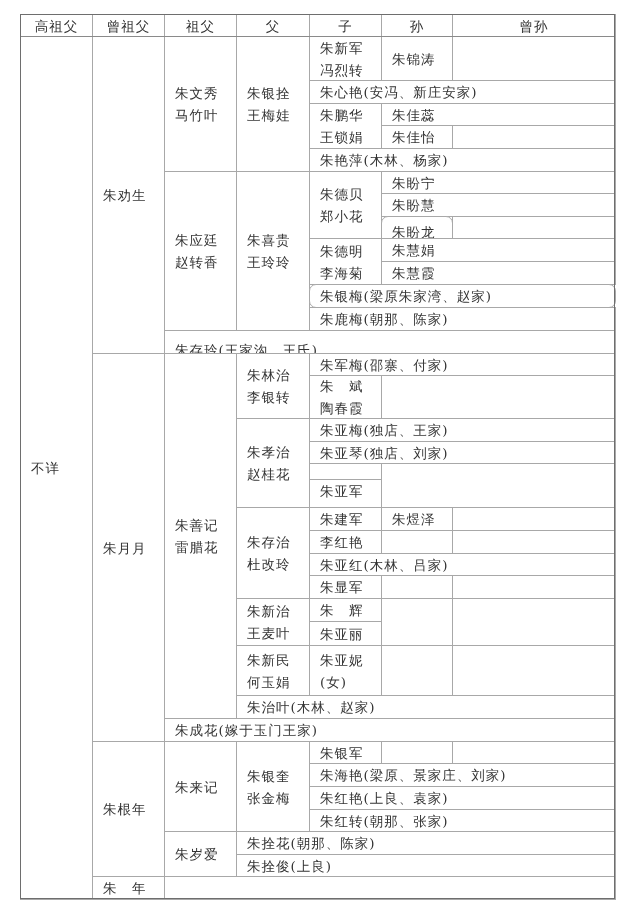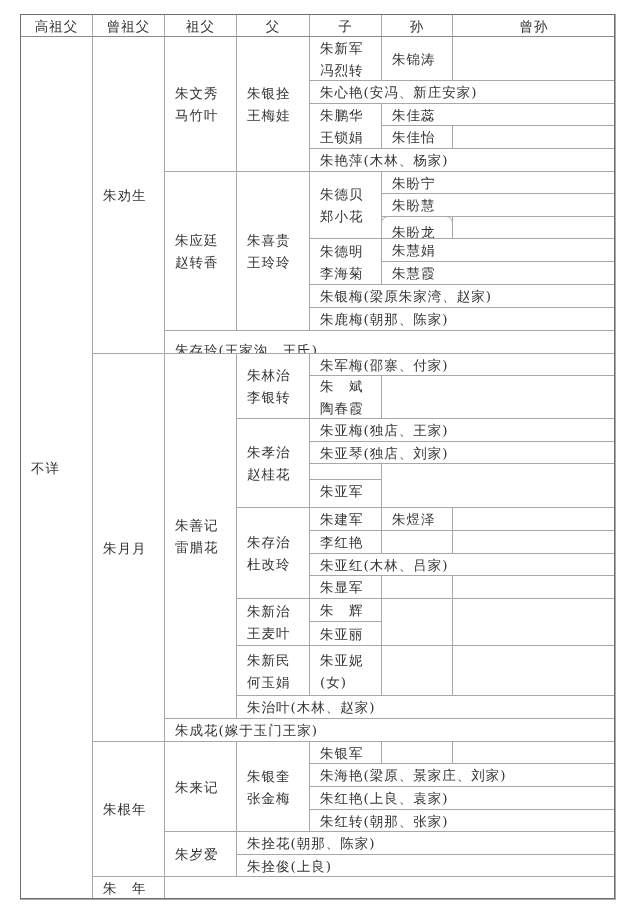--- a/index.html
+++ b/index.html
@@ -53,21 +53,21 @@
       <div class="cell" style="left: 309px; top: 171px; width: 73px; height: 68px;">朱德贝
 郑小花</div>
       <div class="cell" style="left: 381px; top: 171px; width: 235px; height: 23px;">朱盼宁</div>
       <div class="cell" style="left: 381px; top: 193px; width: 235px; height: 24px;">朱盼慧</div>
       <div class="cell" style="left: 381px; top: 216px; width: 72px; height: 32px; border-radius: 7px;">朱盼龙</div>
       <div class="cell" style="left: 452px; top: 216px; width: 164px; height: 23px;"></div>
       <div class="cell" style="left: 309px; top: 238px; width: 73px; height: 47px;">朱德明
 李海菊</div>
       <div class="cell" style="left: 381px; top: 238px; width: 235px; height: 24px;">朱慧娟</div>
       <div class="cell" style="left: 381px; top: 261px; width: 235px; height: 24px;">朱慧霞</div>
-      <div class="cell" style="left: 309px; top: 284px; width: 307px; height: 24px;">朱银梅(梁原朱家湾、赵家)</div>
+      <div class="cell" style="left: 309px; top: 284px; width: 307px; height: 24px; border-radius: 7px;">朱银梅(梁原朱家湾、赵家)</div>
       <div class="cell" style="left: 309px; top: 307px; width: 307px; height: 24px;">朱鹿梅(朝那、陈家)</div>
       <div class="cell" style="left: 164px; top: 330px; width: 452px; height: 40px;">朱存玲(王家沟、王氏)</div>
       <div class="cell" style="left: 92px; top: 353px; width: 73px; height: 389px;">朱月月</div>
       <div class="cell" style="left: 164px; top: 353px; width: 73px; height: 366px;">朱善记
 雷腊花</div>
       <div class="cell" style="left: 236px; top: 353px; width: 74px; height: 66px;">朱林治
 李银转</div>
       <div class="cell" style="left: 309px; top: 353px; width: 307px; height: 23px;">朱军梅(邵寨、付家)</div>
       <div class="cell" style="left: 309px; top: 375px; width: 73px; height: 44px;">朱　斌
 陶春霞</div>

